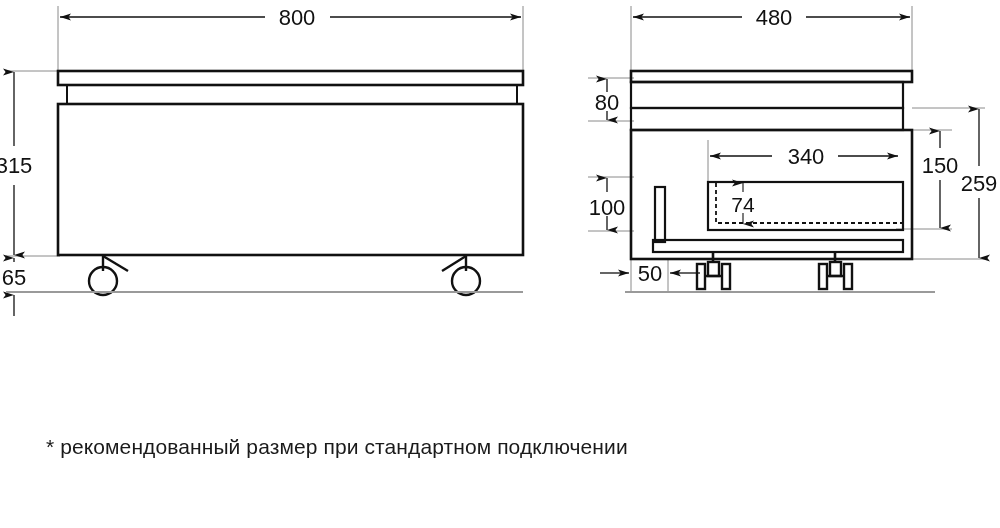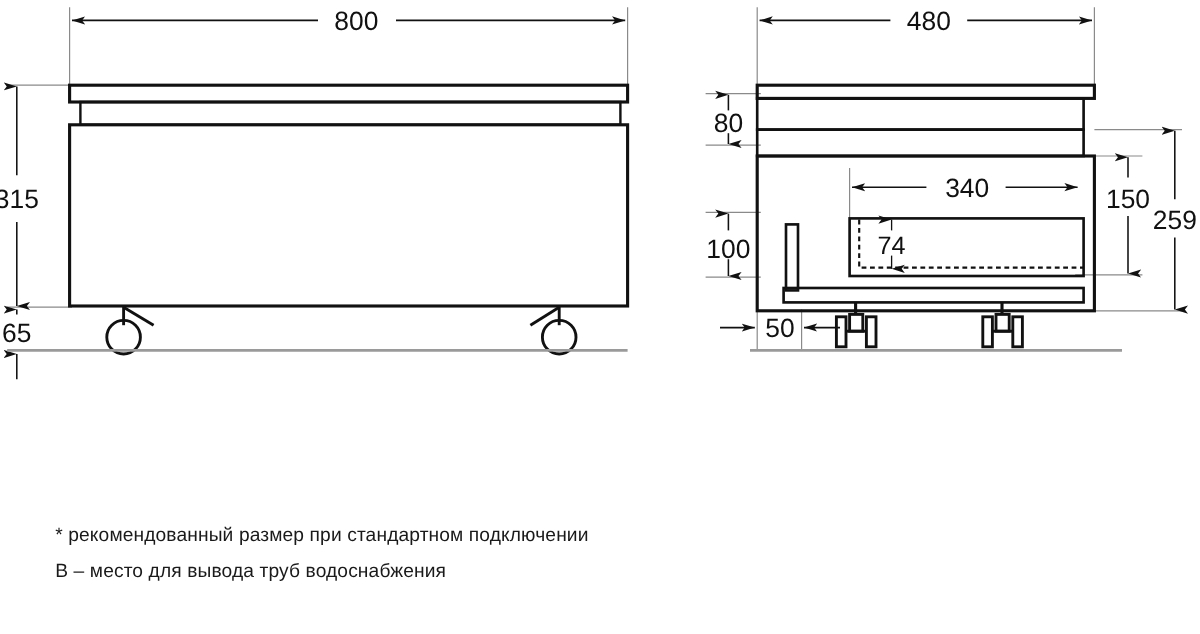--- a/index.html
+++ b/index.html
@@ -28,21 +28,21 @@
     display: block;
   }
   .notes {
     position: absolute;
     left: 46px;
     top: 432px;
     width: 700px;
   }
   .note-line {
     font-family: "Liberation Sans", sans-serif;
-    font-size: 16px;
+    font-size: 21px;
     line-height: 30px;
     color: #1a1a1a;
     white-space: nowrap;
     letter-spacing: 0.1px;
   }
   
 </style>
 </head>
 <body>
 
@@ -220,16 +220,15 @@
           <line x1="827" y1="276" x2="844" y2="276"></line>
         </g>
       </g>
 
       <line x1="625" y1="292" x2="935" y2="292" stroke="#9a9a9a" stroke-width="2.2"></line>
     </g>
   </svg>
 
   <div class="notes">
     <div class="note-line">* рекомендованный размер при стандартном подключении</div>
-    <div class="note-line">В – место для вывода труб водоснабжения</div>
   </div>
 
 </div>
 
 </body></html>

